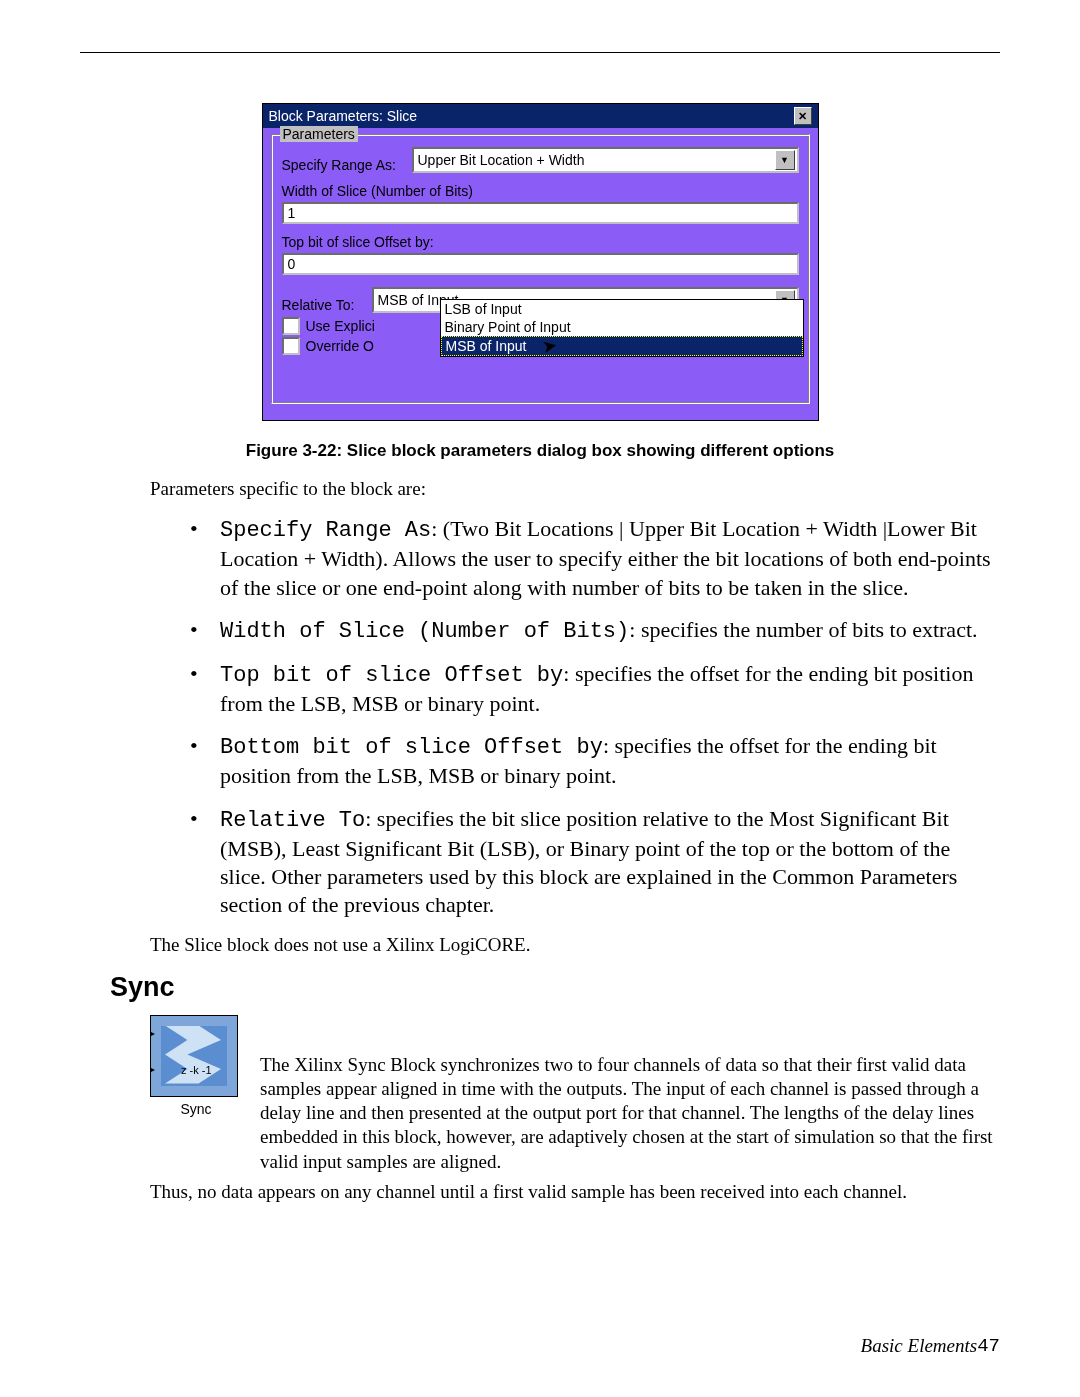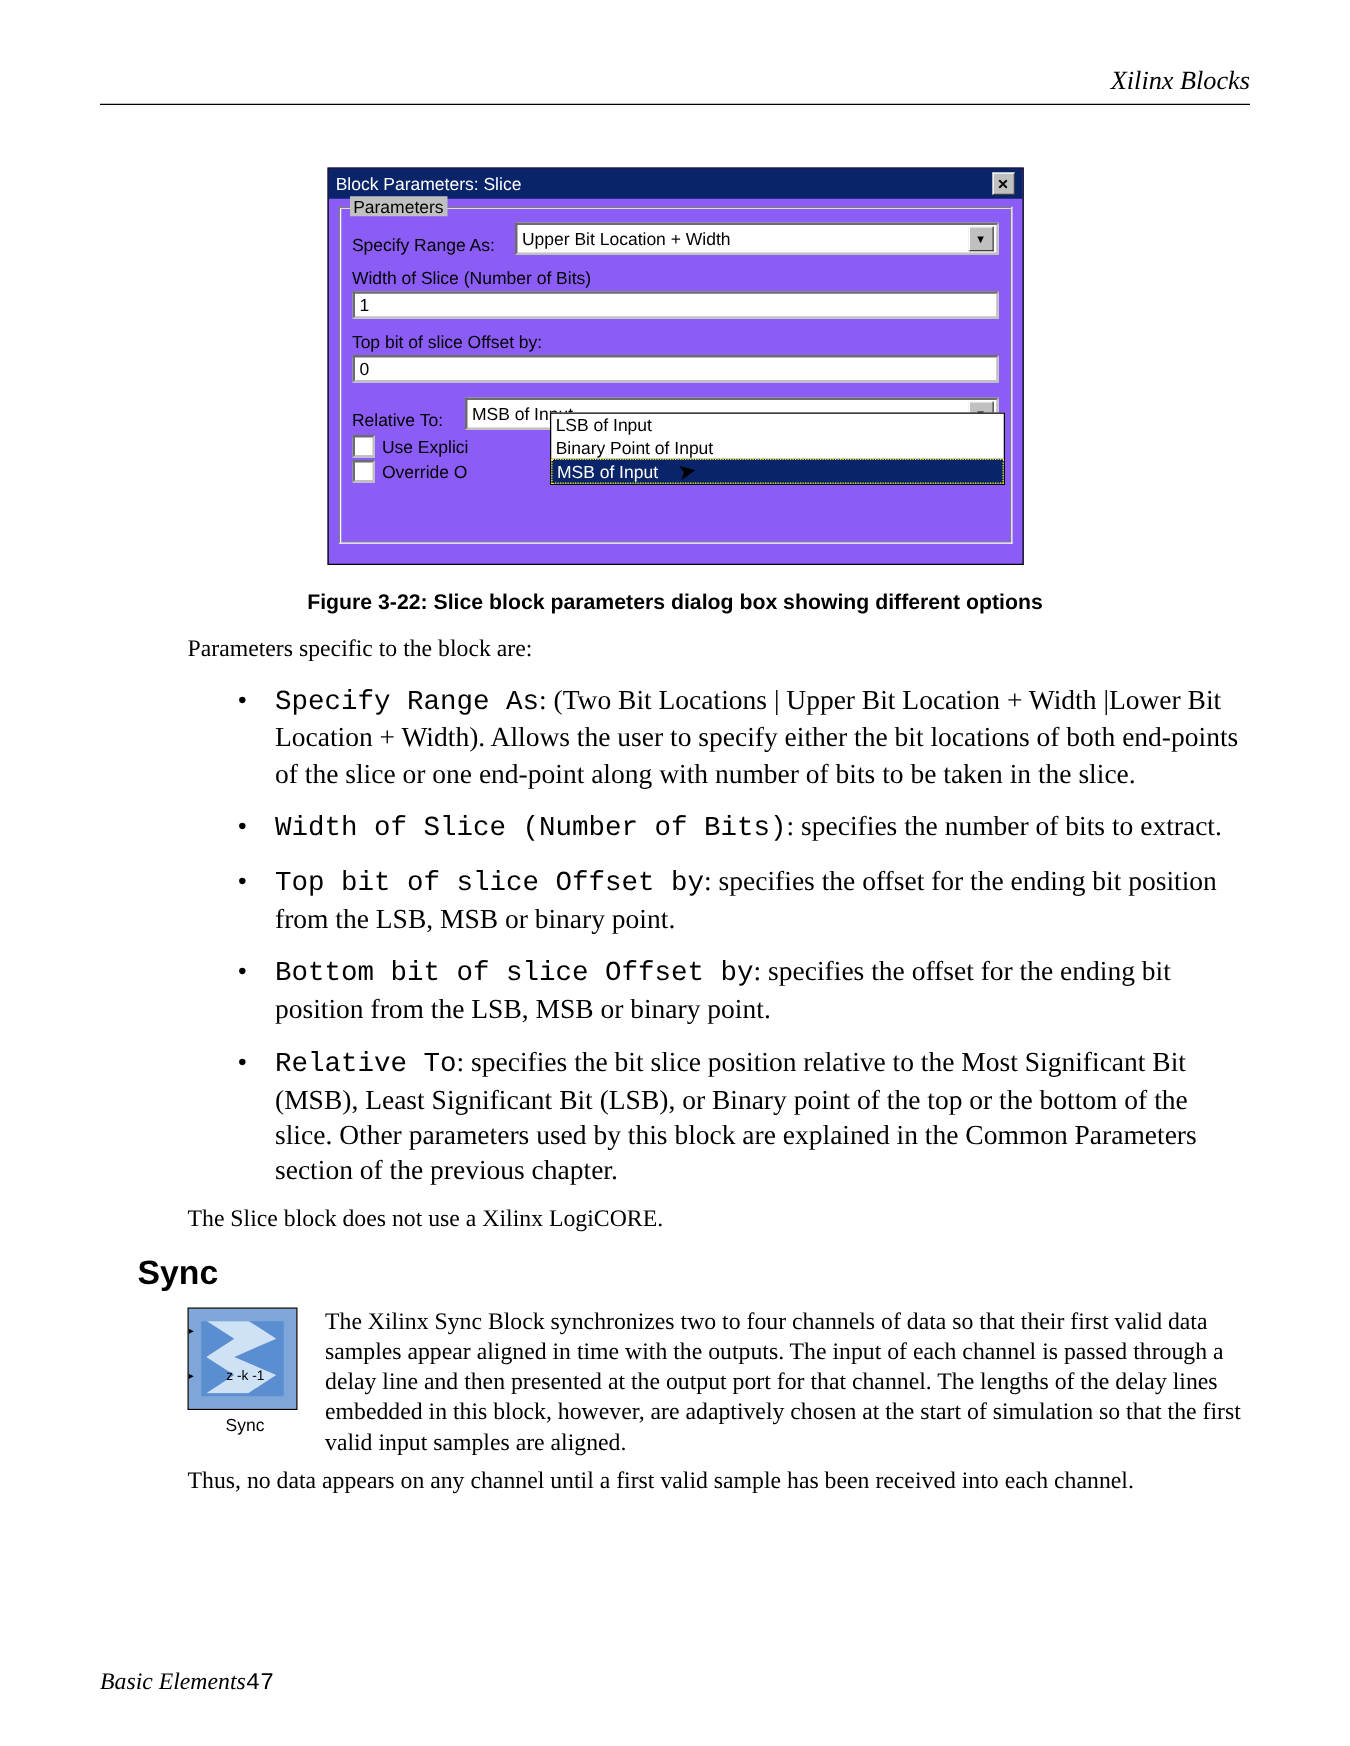--- a/index.html
+++ b/index.html
@@ -269,47 +269,47 @@
   }
   .sync-caption {
     text-align: center;
     font-family: Arial, sans-serif;
     font-size: 14px;
     margin-top: 4px;
   }
   .sync-text {
     font-size: 19px;
     line-height: 1.28;
+    margin-top: 38px;
   }
   .sync-cont {
     font-size: 19px;
     line-height: 1.28;
     padding-left: 70px;
     margin-top: -8px;
   }
   .footer {
     position: absolute;
     bottom: 40px;
     left: 80px;
     right: 80px;
     display: flex;
-    justify-content: flex-start;
+    justify-content: flex-end;
     font-style: italic;
     font-size: 19px;
   }
   .footer .page-num {
     font-style: normal;
     font-family: Liberation Mono, monospace;
   }
 </style>
 </head>
 <body>
 
 <div class="page">
-  <div class="header-right">Xilinx Blocks</div>
   <div class="header-line"></div>
 
   <div class="dialog-wrap">
     <div class="dialog">
       <div class="titlebar">
         <span>Block Parameters: Slice</span>
         <span class="close-btn">✕</span>
       </div>
       <div class="inner">
         <div class="fieldset" style="padding-bottom:46px; position:relative;">

